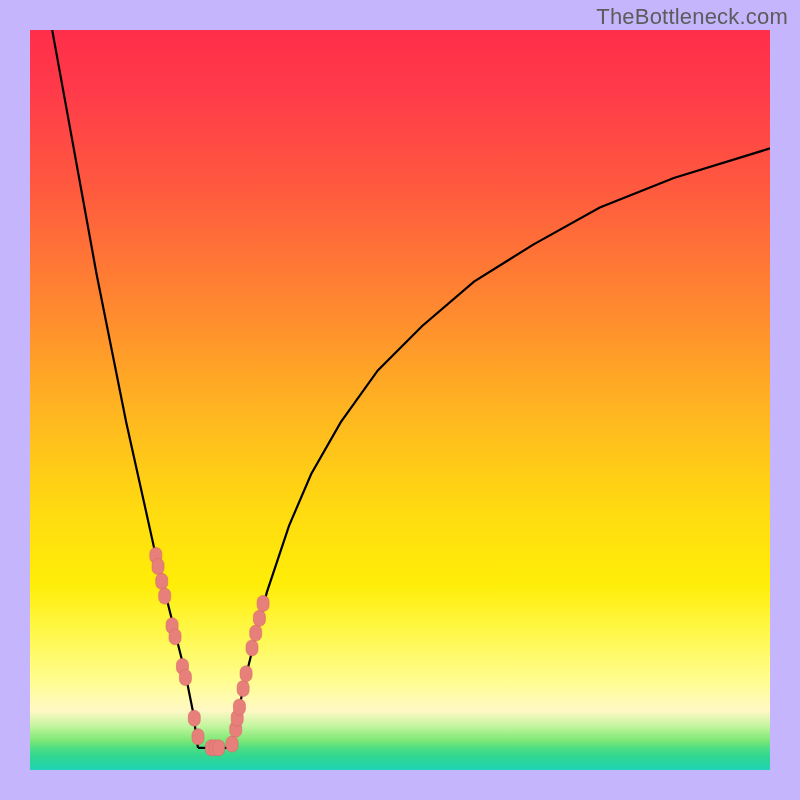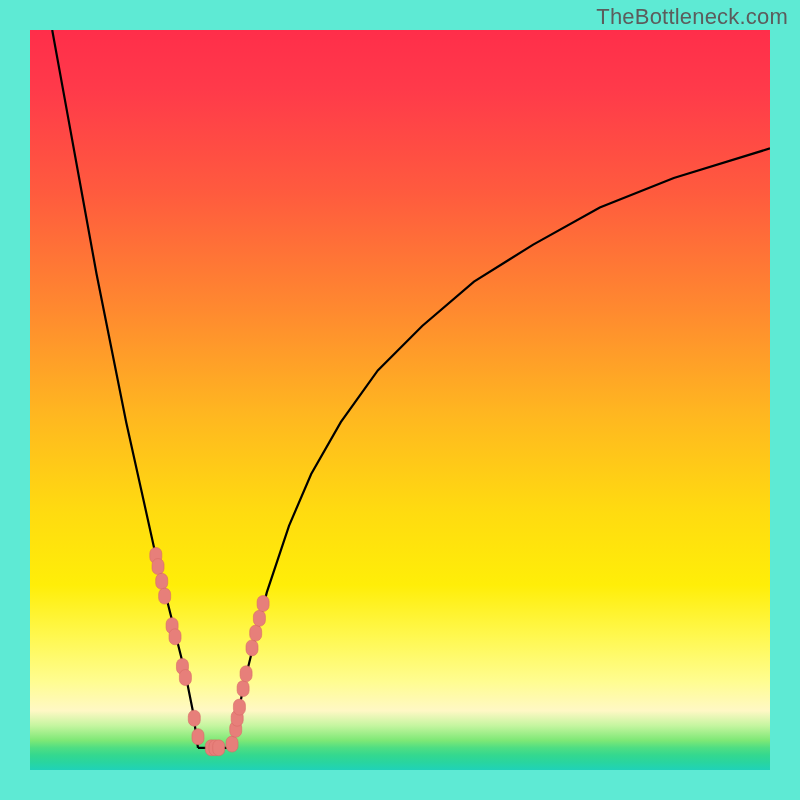--- a/index.html
+++ b/index.html
@@ -7,21 +7,21 @@
     padding: 0;
     width: 800px;
     height: 800px;
     overflow: hidden;
     font-family: Arial, Helvetica, sans-serif;
   }
   .container {
     position: relative;
     width: 800px;
     height: 800px;
-    background: #5eead4;
+    background: #c4b5fd;
   }
   .plot-area {
     position: absolute;
     left: 30px;
     top: 30px;
     width: 740px;
     height: 740px;
     background: linear-gradient(
       to bottom,
       #ff2e4a 0%,

